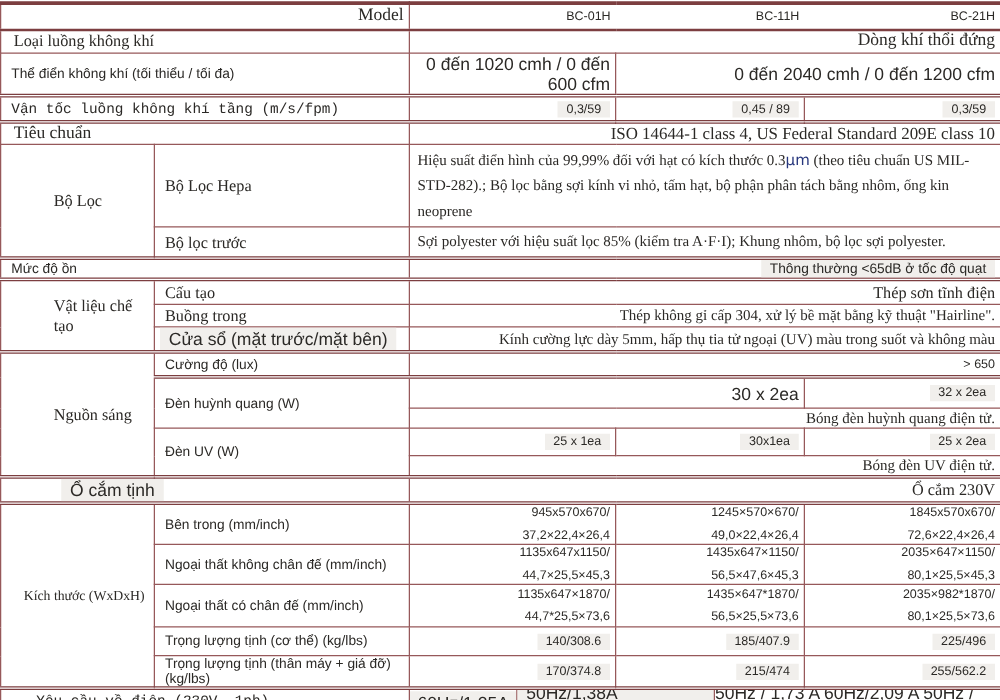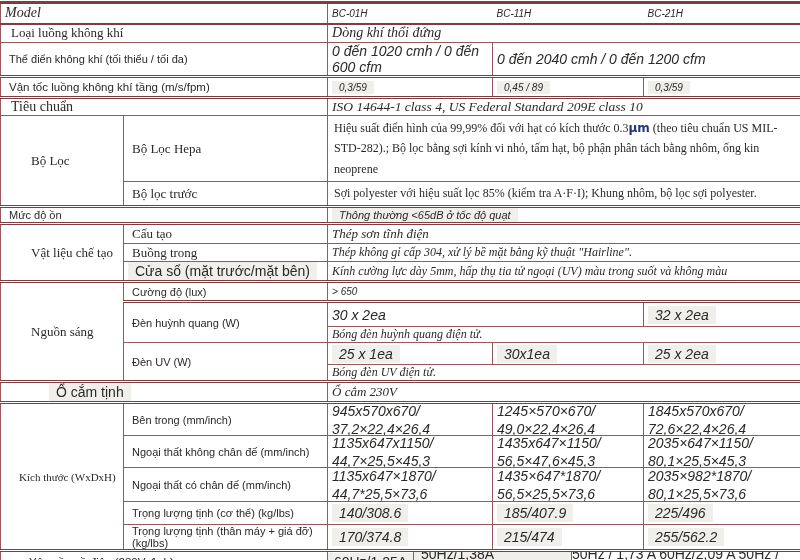--- a/index.html
+++ b/index.html
@@ -5,29 +5,29 @@
   html,body{margin:0;padding:0;background:#ffffff;}
   .page{width:800px;height:560px;overflow:hidden;background:#fff;}
   table.spec{width:800px;border-collapse:collapse;table-layout:fixed;margin-top:1px;
     border:1px solid var(--border,#96585a);border-top:3px solid var(--border-dark,#7c3e40);}
   td{border:1px solid var(--border,#96585a);padding:0 4px;vertical-align:middle;
      color:var(--text,#2b2926);overflow:hidden;white-space:normal;}
   .dbl td{border-top:3px double var(--border-dark,#7c3e40);}
   .model-row td{border-bottom:2px solid var(--border-dark,#7c3e40);}
   .sr{font-family:"Liberation Serif",serif;}
   .ss{font-family:"Liberation Sans",sans-serif;}
-  .f9{font-size:14px;}  .f10{font-size:10px;} .f10b{font-size:14px;}
-  .f11{font-size:11px;}  .f115{font-size:11.5px;} .f12{font-size:12px;}
+  .f9{font-size:10px;}  .f10{font-size:10px;} .f10b{font-size:14px;}
+  .f11{font-size:11px;}  .f115{font-size:11.5px;font-family:Liberation Mono, monospace;} .f12{font-size:12px;}
   .f13{font-size:13px;}  .f135{font-size:13.5px;} .f14{font-size:14px;}
-  .ctr{text-align:left;font-style:italic;}
+  .ctr{text-align:right;}
   .pl8{padding-left:8px;} .pl10{padding-left:10px;margin-top:28px;} .pl18{padding-left:18px;font-family:Liberation Serif, serif;}
-  .pl28{padding-left:28px;} .pl30{padding-left:30px;} .pl48{padding-left:48px;} .pl64{padding-left:64px;}
+  .pl28{padding-left:28px;} .pl30{padding-left:42px;} .pl48{padding-left:48px;} .pl64{padding-left:64px;}
   .noline{border-left:0;border-right:0;}
   .sh{background:var(--shade,#f1efec);padding:1px 7px;display:inline-block;}
-  .unit{color:var(--unit-blue,#27377d);font-weight:bold;font-family:"DejaVu Sans",sans-serif;}
+  .unit{color:var(--unit-blue,#27377d);font-weight:normal;font-family:"DejaVu Sans",sans-serif;}
   .wrap2{line-height:1.7;padding:2px 6px;}
   .dim div{line-height:10px;}
   .dim .mm{margin-bottom:8px;}
   td.p0{padding:0;}
   .flexrow{display:flex;align-items:stretch;height:19px;}
   .fcell{display:flex;align-items:center;justify-content:center;box-sizing:border-box;}
   .fc1{width:85px;} .fc2{width:158px;border-left:1px solid var(--border,#96585a);}
   .fc3{flex:1;border-left:1px solid var(--border,#96585a);}
 </style>
 </head>

